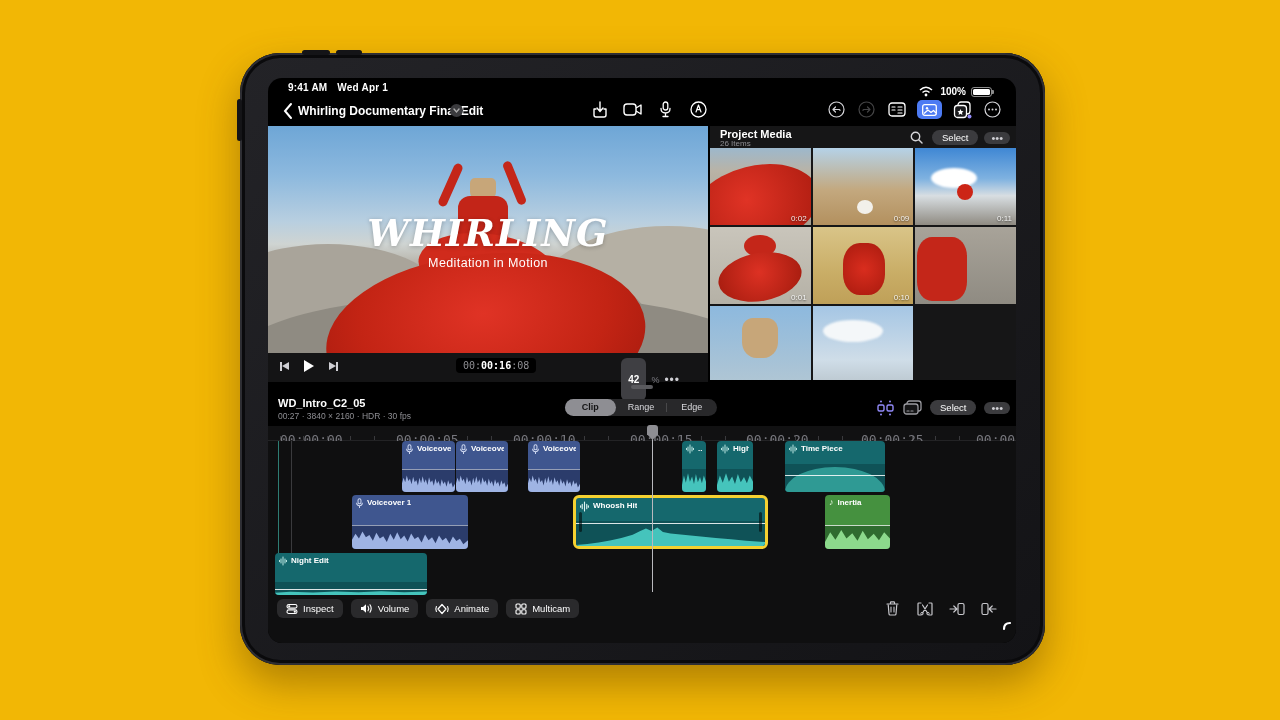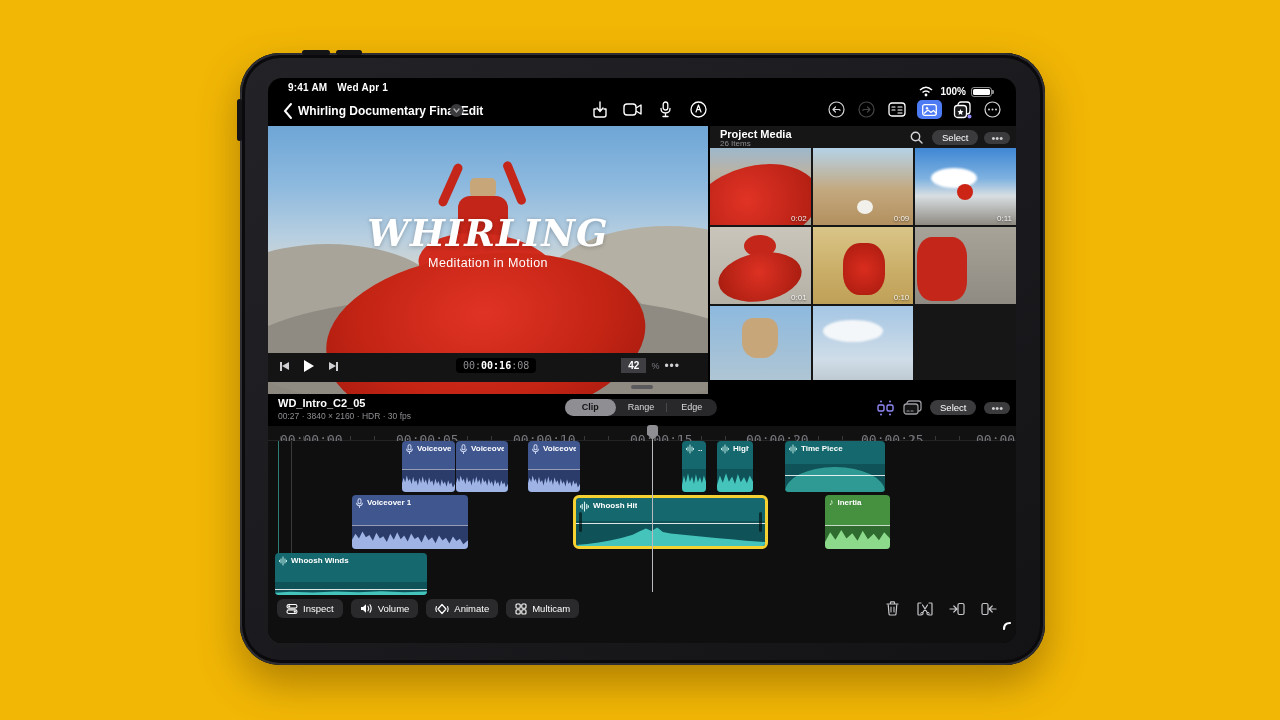--- a/index.html
+++ b/index.html
@@ -32,21 +32,21 @@
   .doc-title { position:absolute; left:30px; top:8px; font-size:12px; font-weight:bold; color:#fff; }
   .title-badge { position:absolute; left:182px; top:8px; width:13px; height:13px; border-radius:50%; background:#3a3a3d; display:flex; align-items:center; justify-content:center; }
   .center-icons { position:absolute; left:322px; top:4px; display:flex; gap:14px; }
   .right-icons { position:absolute; right:14px; top:4px; display:flex; gap:11px; align-items:center; }
   .icn { width:19px; height:19px; display:flex; align-items:center; justify-content:center; }
   .icn svg { display:block; }
   .icn.dim { opacity:.32; }
   .media-pill { background:#4D7BF3; border-radius:5px; width:25px; height:19px; }
 
   
-  .viewer { position:absolute; left:0; top:48px; width:440px; height:268px; overflow:hidden;
+  .viewer { position:absolute; left:0; top:48px; width:440px; height:227px; overflow:hidden;
     background:linear-gradient(180deg,#6ea6d6 0%,#8db9de 22%,#b8cfe0 42%,#cfd4d2 52%,#b3aea3 62%,#98948a 78%,#8a867d 100%); }
   .hill { position:absolute; border-radius:50%; }
   .h1 { left:-60px; top:118px; width:240px; height:120px; background:#a9a49a; }
   .h2 { left:270px; top:100px; width:260px; height:140px; background:#b5b0a4; }
   .h3 { left:120px; top:140px; width:260px; height:110px; background:#9b968c; }
   .h4 { left:-30px; top:168px; width:520px; height:120px; background:#8f8b82; }
   .figure-hat { position:absolute; left:202px; top:52px; width:26px; height:22px; background:#c7a679; border-radius:5px 5px 8px 8px; }
   .figure-arm { position:absolute; width:9px; height:46px; background:#c42619; border-radius:5px; }
   .arm-l { left:178px; top:36px; transform:rotate(24deg); }
   .arm-r { left:242px; top:34px; transform:rotate(-22deg); }
@@ -66,21 +66,21 @@
   .tri { width:0; height:0; border-top:6px solid transparent; border-bottom:6px solid transparent; border-left:10px solid #fff; }
   .skip { display:flex; align-items:center; }
   .skip .bar { width:2px; height:9px; background:#cfcfd4; }
   .skip .tri-s { width:0; height:0; border-top:4.5px solid transparent; border-bottom:4.5px solid transparent; }
   .skip-back .tri-s { border-right:7px solid #cfcfd4; }
   .skip-fwd .tri-s { border-left:7px solid #cfcfd4; }
   .timecode { position:absolute; left:188px; top:5px; background:#000; border-radius:4px; padding:2px 7px;
     font-family:"DejaVu Sans Mono", monospace; font-size:10px; color:#8e8e93; }
   .timecode b { color:#fff; font-weight:bold; }
   .zoom-wrap { position:absolute; right:28px; top:5px; display:flex; align-items:center; gap:5px; }
-  .zoom-pill { background:#3f3f43; color:#fff; border-radius:0; padding:2px 7px; font-size:10px; font-weight:bold; }
+  .zoom-pill { background:#3f3f43; color:#fff; border-radius:6px; padding:16px 7px; font-size:10px; font-weight:bold; }
   .zoom-pct { color:#7c7c82; font-size:9px; }
   .dots3 { color:#cfcfd4; font-size:12px; letter-spacing:1px; }
 
   
   .media-panel { position:absolute; left:442px; top:48px; width:306px; height:254px; background:#161617; }
   .mp-header { position:absolute; left:0; top:0; width:100%; height:38px; }
   .mp-title { position:absolute; left:10px; top:2px; font-size:11px; font-weight:bold; color:#fff; }
   .mp-count { position:absolute; left:10px; top:13px; font-size:8px; color:#8e8e93; }
   .mp-right { position:absolute; right:6px; top:2px; display:flex; gap:6px; align-items:center; }
   .pill { background:#3b3b3e; color:#fff; border-radius:9px; padding:2px 10px; font-size:9.5px; }
@@ -534,21 +534,21 @@
         <div class="clip-wave">
             <div class="wf wf-spike"></div>
           </div>
       </div>
 
       <div class="clip sfx" style="left:7px;top:112px;width:152px;height:42px">
         <div class="clip-head">
             <svg width="8" height="10" viewBox="0 0 12 14">
               <path d="M6 1 V13 M3 4 V10 M9 4 V10 M0.8 6 V8 M11.2 6 V8" stroke="#bfe8e4" stroke-width="1.5" stroke-linecap="round"></path>
             </svg>
-          <span class="clip-label">Whoosh Winds</span>
+          <span class="clip-label">Night Edit</span>
           </div>
         <div class="clip-wave" style="height:30%">
             <div class="wf wf-flat"></div>
             <div class="vol-line" style="top:55%"></div>
           </div>
       </div>
 
     </div>
 
     <div class="playhead-line"></div>

